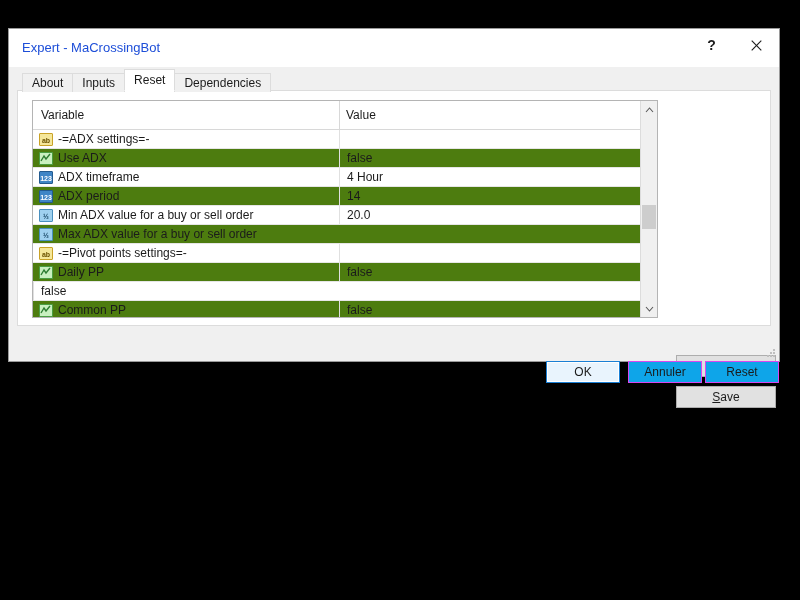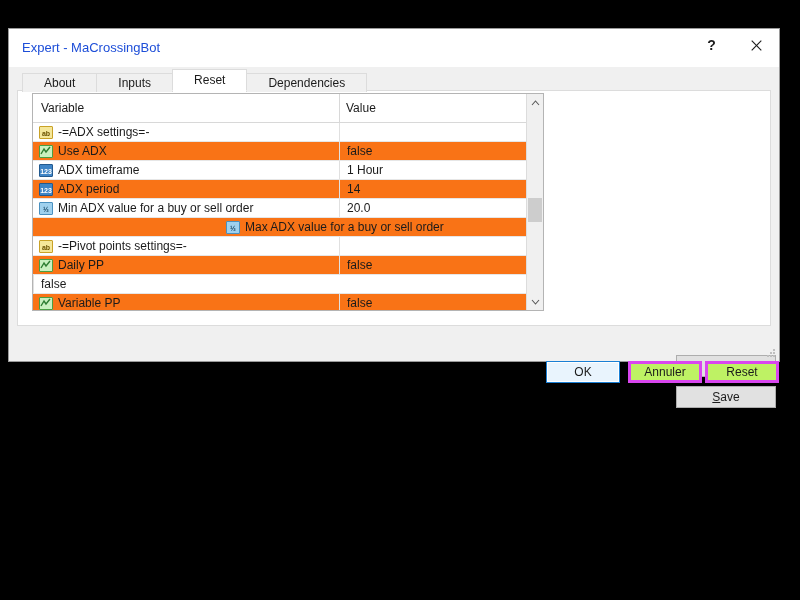--- a/index.html
+++ b/index.html
@@ -79,21 +79,21 @@
     left: 13px;
     top: 40px;
     height: 22px;
     display: flex;
     align-items: flex-end;
     z-index: 5;
   }
 
   .tab {
     height: 19px;
-    padding: 0 21px;
+    padding: 0 9px;
     display: flex;
     align-items: center;
     font-size: 12px;
     color: #1b1b1b;
     background: #f0f0f0;
     border: 1px solid #dcdcdc;
     border-bottom: none;
     margin-right: -1px;
     box-sizing: border-box;
     position: relative;
@@ -120,22 +120,22 @@
     height: 236px;
     background: #ffffff;
     border: 1px solid #dcdcdc;
     box-sizing: border-box;
   }
 
   
   .grid-wrap {
     position: absolute;
     left: 14px;
-    top: 2px;
-    width: 512px;
+    top: 9px;
+    width: 626px;
     height: 218px;
     border: 1px solid #b4b4b4;
     background: #ffffff;
     box-sizing: border-box;
     overflow: hidden;
     display: flex;
   }
 
   .grid-body {
     position: relative;
@@ -174,21 +174,21 @@
     position: relative;
     height: 19px;
     display: flex;
     align-items: center;
     box-sizing: border-box;
     border-bottom: 1px solid #e6e6e6;
     background: #ffffff;
     font-size: 12px;
     color: #1b1b1b;
   }
-  .row.alt { background: #f97316; justify-content: flex-end; }
+  .row.alt { background: #4d7c0f; }
 
   .cell-var {
     position: relative;
     width: 306px;
     height: 100%;
     display: flex;
     align-items: center;
     padding-left: 6px;
     box-sizing: border-box;
     overflow: hidden;
@@ -299,22 +299,22 @@
   }
   .side-btn .acc { text-decoration: underline; }
   #btn-load { left: 658px; top: 264px; }
   #btn-save { left: 658px; top: 295px; }
 
   
   .btm-btn {
     position: absolute;
     width: 74px;
     height: 22px;
-    background: #bef264;
-    border: 3px solid #d946ef;
+    background: #0ea5e9;
+    border: 1px solid #d946ef;
     box-sizing: border-box;
     font-size: 12px;
     color: #1b1b1b;
     display: flex;
     align-items: center;
     justify-content: center;
     cursor: default;
     font-family: "Liberation Sans", sans-serif;
   }
   #btn-ok {
@@ -400,21 +400,21 @@
               <span>Use ADX</span>
             </div>
             <div class="cell-val">false</div>
           </div>
 
           <div class="row">
             <div class="cell-var">
               <span class="ico int">123</span>
               <span>ADX timeframe</span>
             </div>
-            <div class="cell-val">1 Hour</div>
+            <div class="cell-val">4 Hour</div>
           </div>
 
           <div class="row alt">
             <div class="cell-var">
               <span class="ico int">123</span>
               <span>ADX period</span>
             </div>
             <div class="cell-val">14</div>
           </div>
 
@@ -457,21 +457,21 @@
             <div class="cell-val">false</div>
           </div>
 
           <div class="row alt">
             <div class="cell-var">
               <span class="ico bool">
                 <svg width="12" height="11" viewBox="0 0 12 11" aria-hidden="true">
                   <polyline points="1,8 4,3 6,6 10,1" fill="none" stroke="#2e7d32" stroke-width="1.4"></polyline>
                 </svg>
               </span>
-              <span>Variable PP</span>
+              <span>Common PP</span>
             </div>
             <div class="cell-val">false</div>
           </div>
 
         </div>
 
         <div class="vscroll">
           <div class="sb-arrow up">
             <svg width="9" height="6" viewBox="0 0 9 6" aria-hidden="true">
               <polyline points="1,5 4.5,1 8,5" fill="none" stroke="#5a5a5a" stroke-width="1.1"></polyline>

